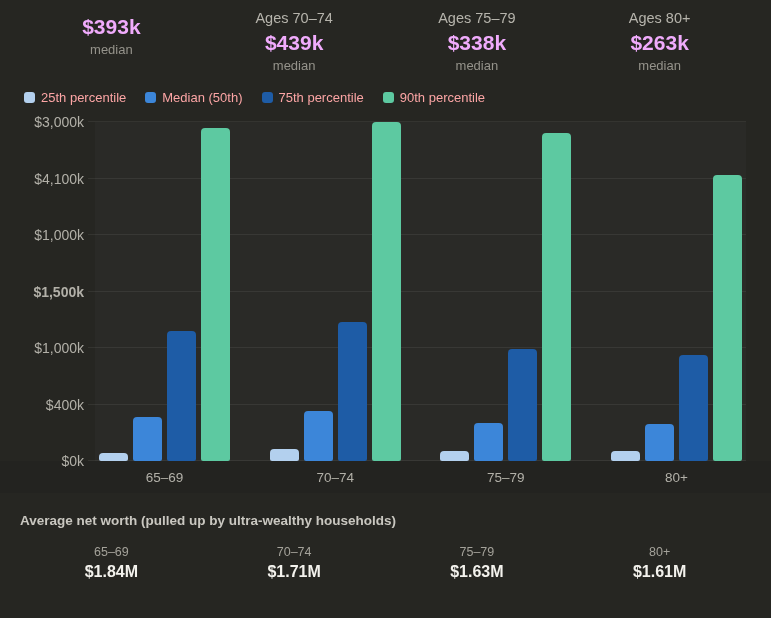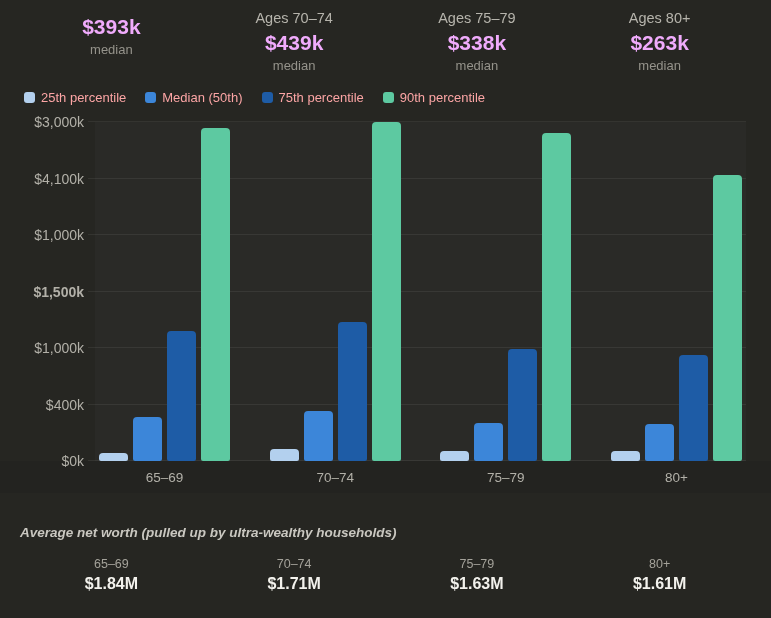--- a/index.html
+++ b/index.html
@@ -53,21 +53,21 @@
     margin:0;background:#232320;height:32px;
     display:flex;align-items:center;
   }
   .xlabels{
     display:flex;justify-content:space-between;padding:0 4px;
     margin:0 25px 0 95px;flex:1;
   }
   .xlabel{width:131px;text-align:center;color:#b2b0a8;font-size:13.5px;}
   
   .footer-title{
-    margin:32px 0 0 20px;color:#c9c7c0;font-weight:bold;font-size:13.5px;font-style:italic;
+    margin:20px 0 0 20px;color:#c9c7c0;font-weight:bold;font-size:13.5px;
   }
   .footer-items{
     display:grid;grid-template-columns:repeat(4,1fr);
     padding:0 20px;text-align:center;margin-top:17px;
   }
   .f-label{color:#a4a29a;font-size:12.5px;}
   .f-value{color:#f3f2ed;font-size:16px;font-weight:bold;margin-top:4px;}
 </style>
 </head>
 <body>

